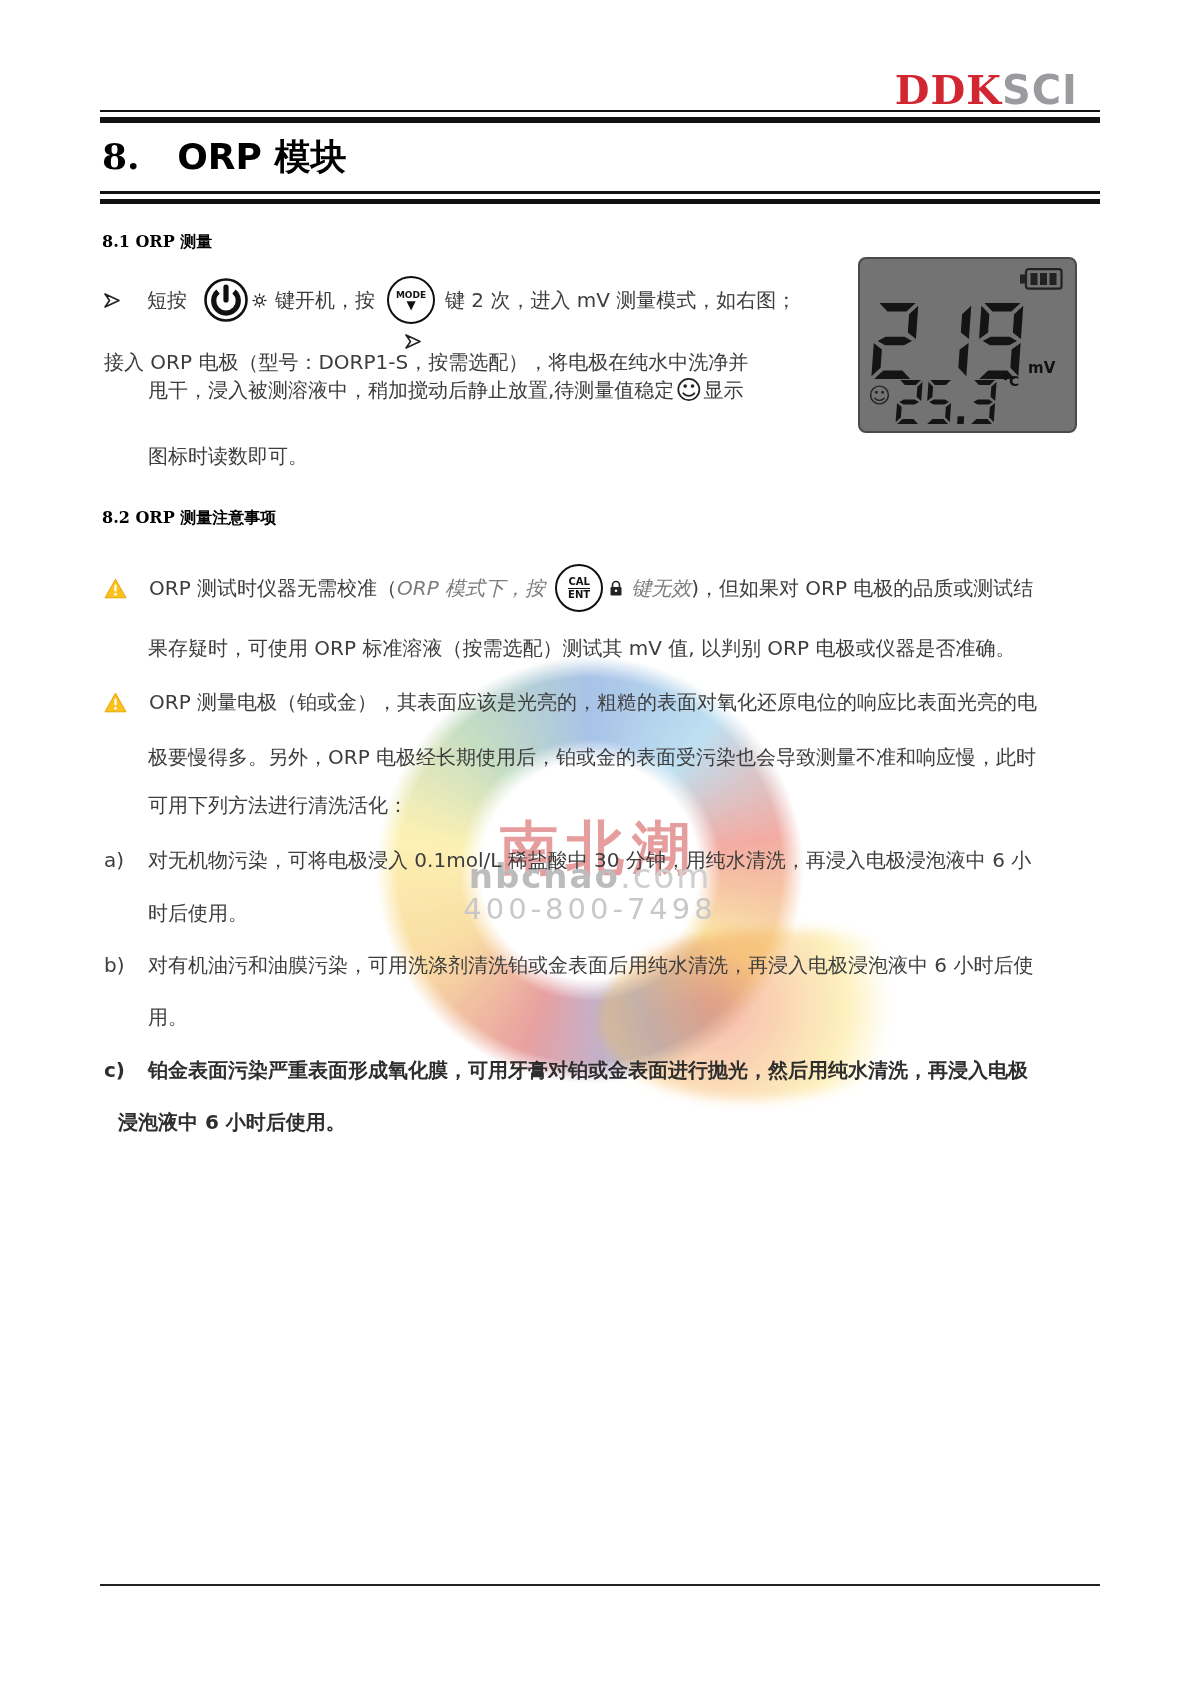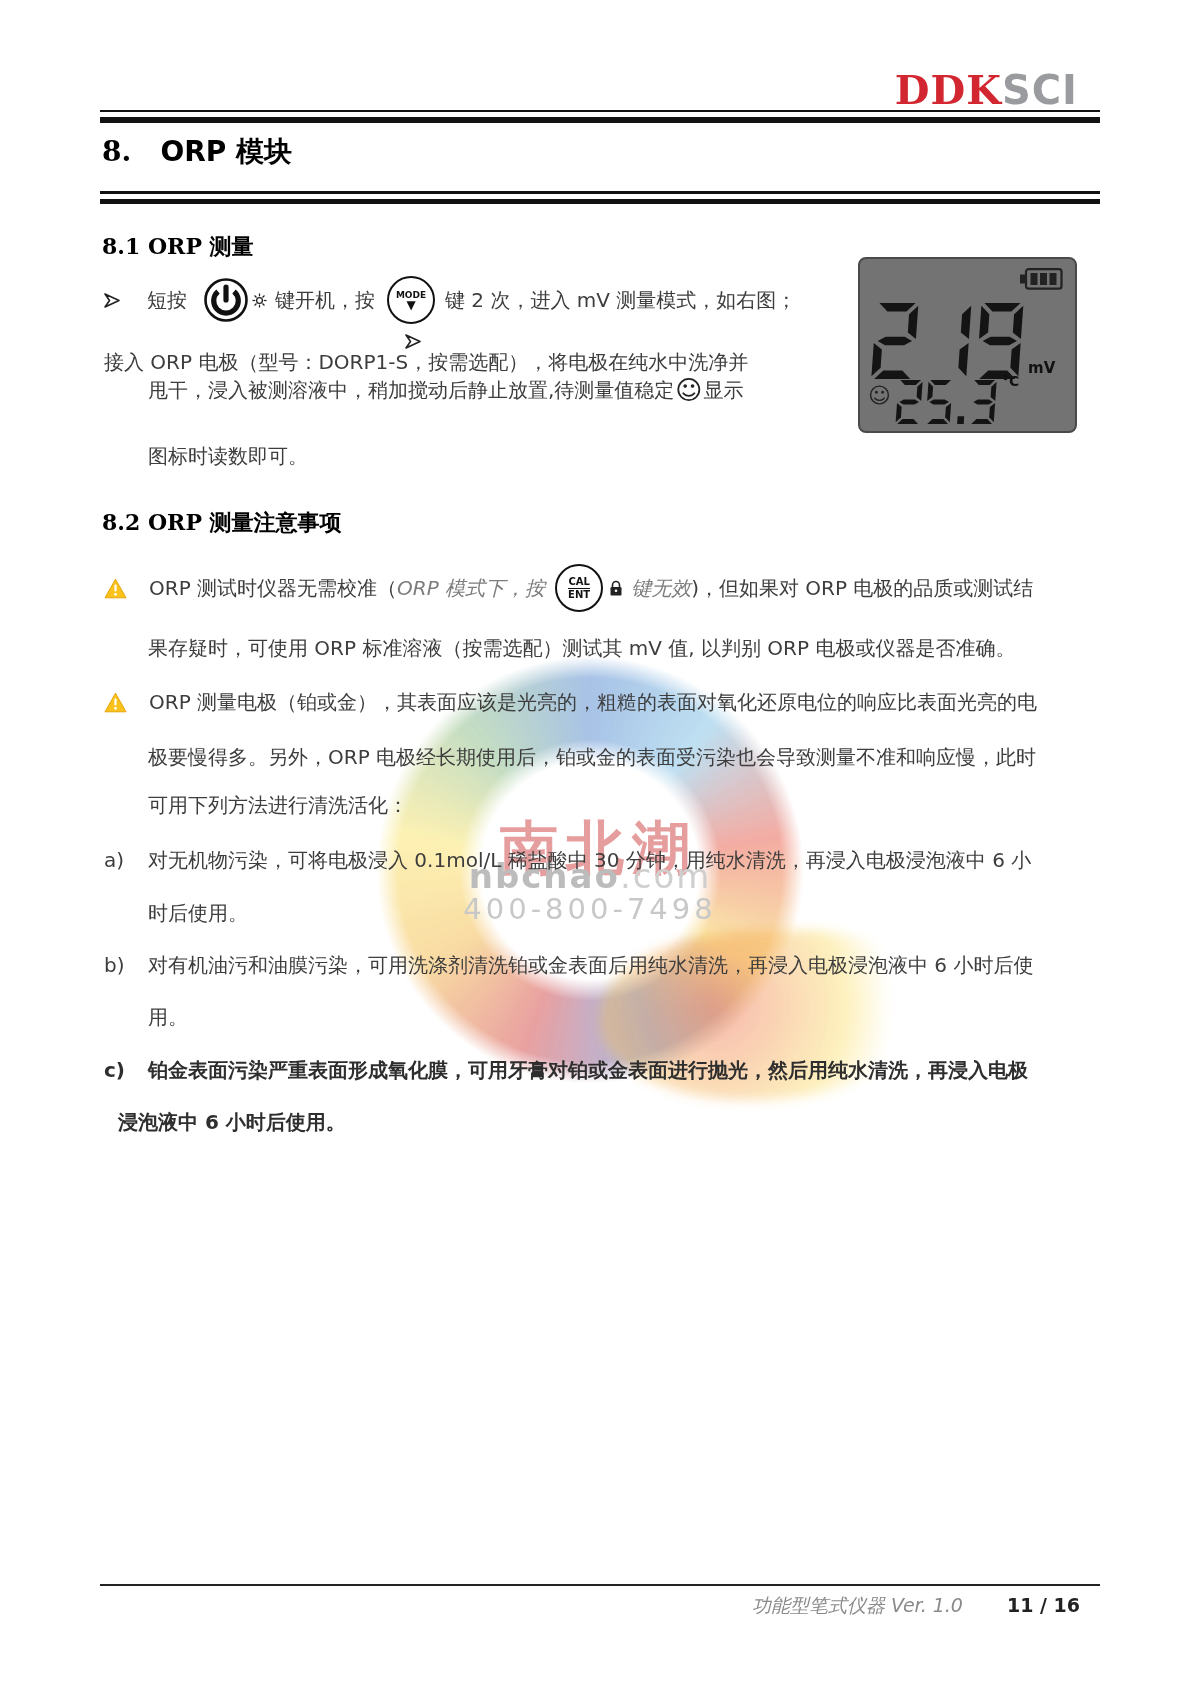--- a/index.html
+++ b/index.html
@@ -4,24 +4,24 @@
 <style>
   html,body{margin:0;padding:0;background:#ffffff;}
   .page{position:relative;width:1200px;height:1697px;background:#fff;overflow:hidden;
         font-family:"DejaVu Sans","Liberation Sans",sans-serif;color:#3d3d3d;}
   
   .logo{position:absolute;top:70px;right:122px;font-weight:bold;font-size:40px;line-height:40px;letter-spacing:1px;}
   .logo .red{font-family:"DejaVu Serif","Liberation Serif",serif;color:#d22630;margin-top:23px;}
   .logo .gray{color:#9a9b9e;font-family:"DejaVu Sans","Liberation Sans",sans-serif;}
   .rule{position:absolute;left:100px;right:100px;background:#111;}
   
-  .h1{position:absolute;left:102px;top:133px;font-size:28px;font-weight:bold;color:#000;
+  .h1{position:absolute;left:102px;top:133px;font-size:36px;font-weight:bold;color:#000;
       font-family:"DejaVu Serif","Liberation Serif",serif;}
   .h1 .cjk{font-family:"DejaVu Sans","Liberation Sans",sans-serif;}
-  .h2{position:absolute;left:102px;font-size:22px;font-weight:bold;color:#000;
+  .h2{position:absolute;left:102px;font-size:16px;font-weight:bold;color:#000;
       font-family:"DejaVu Serif","Liberation Serif",serif;}
   .h2 .cjk{font-family:"DejaVu Sans","Liberation Sans",sans-serif;}
   
   .row{position:absolute;left:104px;display:flex;align-items:center;white-space:nowrap;
        font-size:20px;color:#3d3d3d;z-index:2;}
   .tline{position:absolute;left:148px;white-space:nowrap;font-size:20px;line-height:28px;color:#3d3d3d;z-index:2;}
   .italic{font-style:italic;color:#7d7d7d;}
   .bold{font-weight:bold;color:#2e2e2e;}
   .marker{display:inline-block;width:44px;}
   
@@ -271,18 +271,14 @@
 
   <div class="wm-ring"></div>
   <div class="wm-blob"></div>
   <div class="wm-brand">南北潮</div>
   <div class="wm-site">
     <span>nbchao</span><span class="tld">.com</span>
   </div>
   <div class="wm-phone">400-800-7498</div>
 
   <div class="footer-rule"></div>
-  <div class="footer">
-    <span class="doc">功能型笔式仪器  Ver. 1.0</span>
-    <span class="pg">11 / 16</span>
-  </div>
 
 </div>
 
 </body></html>

